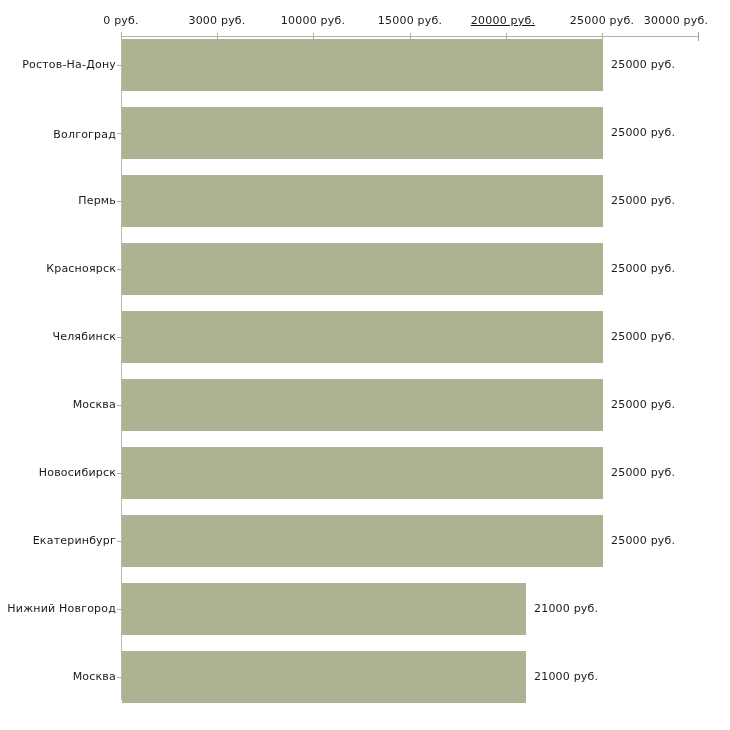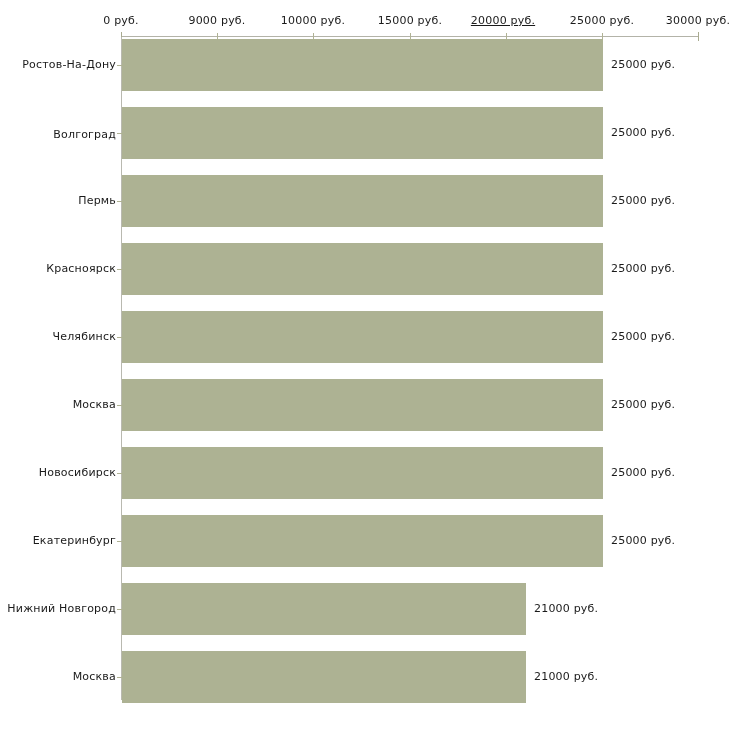--- a/index.html
+++ b/index.html
@@ -118,26 +118,26 @@
         <div class="axis-tick edge" style="left: 121px;"></div>
         <div class="axis-tick" style="left: 217px;"></div>
         <div class="axis-tick" style="left: 313px;"></div>
         <div class="axis-tick" style="left: 410px;"></div>
         <div class="axis-tick" style="left: 506px;"></div>
         <div class="axis-tick" style="left: 602px;"></div>
         <div class="axis-tick edge" style="left: 698px;"></div>
       </div>
     <div id="xticklabels">
         <div class="axis-label" style="left: 121px;">0 руб.</div>
-        <div class="axis-label" style="left: 217px;">9000 руб.</div>
+        <div class="axis-label" style="left: 217px;">3000 руб.</div>
         <div class="axis-label" style="left: 313px;">10000 руб.</div>
         <div class="axis-label" style="left: 410px;">15000 руб.</div>
         <div class="axis-label" style="left: 503px; text-decoration: underline;">20000 руб.</div>
         <div class="axis-label" style="left: 602px;">25000 руб.</div>
-        <div class="axis-label" style="left: 698px;">30000 руб.</div>
+        <div class="axis-label" style="left: 676px;">30000 руб.</div>
       </div>
   </div>
 
   <div class="y-spine"></div>
 
   <div id="plot">
       <div class="bar-row" style="top: 39px; height: 36px; border-radius: 15px;">
         <div class="bar" style="top: 0px; width: 481px; height: 52px;"></div>
         <div class="cat-label" style="top: 19px;">Ростов-На-Дону</div>
         <div class="cat-tick" style="top: 26px;"></div>

